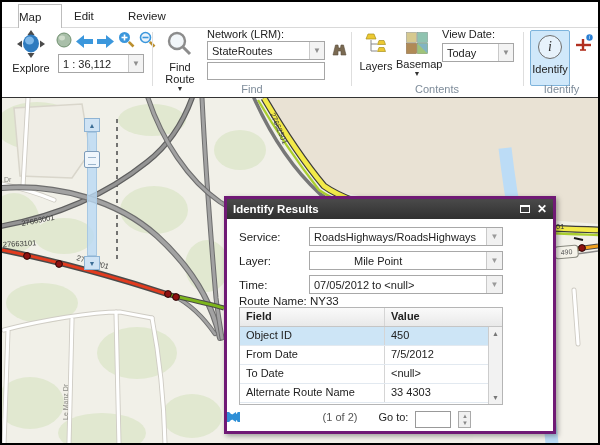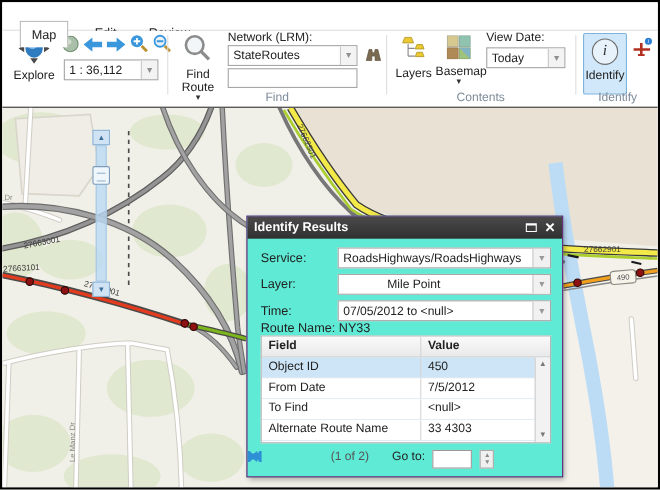--- a/index.html
+++ b/index.html
@@ -2,21 +2,21 @@
 <html><head>
 <meta charset="utf-8">
 <style>
   * { box-sizing: border-box; margin: 0; padding: 0; }
   html,body { width:600px; height:445px; }
   body { font-family:"Liberation Sans",sans-serif; }
   .frame { position:relative; width:600px; height:445px; background:#fff; border:2px solid #000; overflow:hidden; }
 
   
   .tabs-row { position:absolute; left:0; top:0; width:596px; height:26px; background:#fff; border-bottom:1px solid #d9d9d9; }
-  .tab { position:absolute; top:17px; height:24px; display:flex; align-items:center; justify-content:center; font-size:11.5px; color:#222; cursor:default; }
+  .tab { position:absolute; top:2px; height:24px; display:flex; align-items:center; font-size:11.5px; color:#222; cursor:default; }
   .tab.active { background:#fff; border:1px solid #bdbdbd; border-bottom:none; z-index:2; }
   .tools-row { position:absolute; left:0; top:26px; width:596px; height:69px; background:#fff; }
   .group-label { position:absolute; bottom:2px; font-size:11px; color:#7e8c9a; text-align:center; }
   .sep { position:absolute; top:4px; height:54px; width:1px; background:#dedede; }
   .btn-label { font-size:11px; color:#222; text-align:center; line-height:12px; }
   .combo { position:absolute; background:#fff; border:1px solid #a6a6a6; font-size:11px; color:#222; display:flex; align-items:center; padding-left:4px; overflow:hidden; }
   .combo .dd { position:absolute; right:0; top:0; bottom:0; width:15px; background:#f3f3f3; border-left:1px solid #c9c9c9; color:#8f8f8f; display:flex; align-items:center; justify-content:center; font-size:8px; }
   .plainfield { position:absolute; background:#fff; border:1px solid #a6a6a6; }
   .tinydrop { font-size:7px; color:#333; text-align:center; }
 
@@ -30,21 +30,21 @@
   .street-label { font-size:7px; fill:#8a8a84; }
 
   
   .zslider { position:absolute; left:82px; top:20px; width:16px; height:152px; z-index:3; }
   .zs-btn { position:absolute; left:0; width:16px; height:14px; background:#cfe3f4; border:1px solid #8fb4d4; display:flex; align-items:center; justify-content:center; font-size:7px; color:#3c6e96; }
   .zs-track { position:absolute; left:3px; top:14px; width:10px; height:124px; background:rgba(186,218,244,0.8); border:1px solid #a8c8e2; }
   .zs-handle { position:absolute; left:0; top:33px; width:16px; height:17px; background:#eff6fc; border:1px solid #7d9cba; border-radius:2px; }
   .zs-handle::after { content:""; position:absolute; left:3px; right:3px; top:5px; height:6px; border-top:1px solid #9ab4cc; border-bottom:1px solid #9ab4cc; }
 
   
-  .popup { position:absolute; left:222px; top:98px; width:288px; height:238px; background:#5eead4; border:1px solid #701a75; box-shadow:2px 2px 5px rgba(0,0,0,0.35); z-index:5; }
+  .popup { position:absolute; left:222px; top:98px; width:332px; height:238px; background:#ffffff; border:3px solid #701a75; box-shadow:2px 2px 5px rgba(0,0,0,0.35); z-index:5; }
   .popup-title { position:absolute; left:0; top:0; right:0; height:20px; background:linear-gradient(#4a4a4a,#303030); color:#fff; font-size:11.5px; font-weight:bold; display:flex; align-items:center; padding:0 6px; }
   .pt-icons { margin-left:auto; display:flex; align-items:center; gap:7px; }
   .max-icon { width:10px; height:8px; border:1px solid #fff; border-top:2px solid #fff; }
   .close-icon { color:#fff; font-size:12px; font-weight:bold; line-height:10px; }
   .prow { position:absolute; left:12px; height:19px; font-size:11.5px; color:#222; display:flex; align-items:center; }
   .pcombo { position:absolute; left:82px; width:194px; height:19px; background:#fff; border:1px solid #a8a8a8; font-size:11px; color:#222; display:flex; align-items:center; padding-left:4px; overflow:hidden; }
   .pcombo .dd { position:absolute; right:0; top:0; bottom:0; width:16px; background:#f1f1f1; border-left:1px solid #c9c9c9; color:#9a9a9a; display:flex; align-items:center; justify-content:center; font-size:8px; }
 
   .tbl { position:absolute; left:12px; top:108px; width:264px; height:98px; background:#fff; border:1px solid #b5b5b5; overflow:hidden; }
   .tbl-head { display:flex; height:19px; background:linear-gradient(#fafafa,#e9e9e9); border-bottom:1px solid #c5c5c5; font-size:11px; font-weight:bold; color:#222; }
@@ -351,21 +351,21 @@
         </div>
         <div class="tbl-row sel">
           <div class="c1">Object ID</div>
           <div class="c2">450</div>
         </div>
         <div class="tbl-row">
           <div class="c1">From Date</div>
           <div class="c2">7/5/2012</div>
         </div>
         <div class="tbl-row">
-          <div class="c1">To Find</div>
+          <div class="c1">To Date</div>
           <div class="c2">&lt;null&gt;</div>
         </div>
         <div class="tbl-row">
           <div class="c1">Alternate Route Name</div>
           <div class="c2">33 4303</div>
         </div>
         <div class="tbl-sb">
           <div class="sb-arrow" style="top:0;">▲</div>
           <div class="sb-arrow" style="bottom:0;">▼</div>
         </div>

